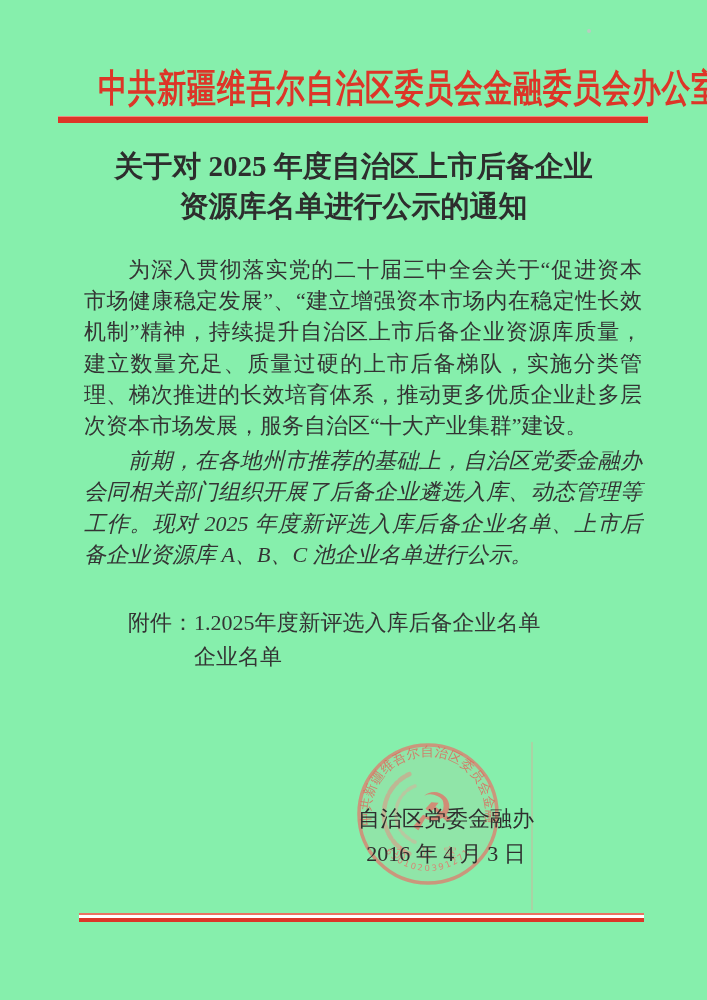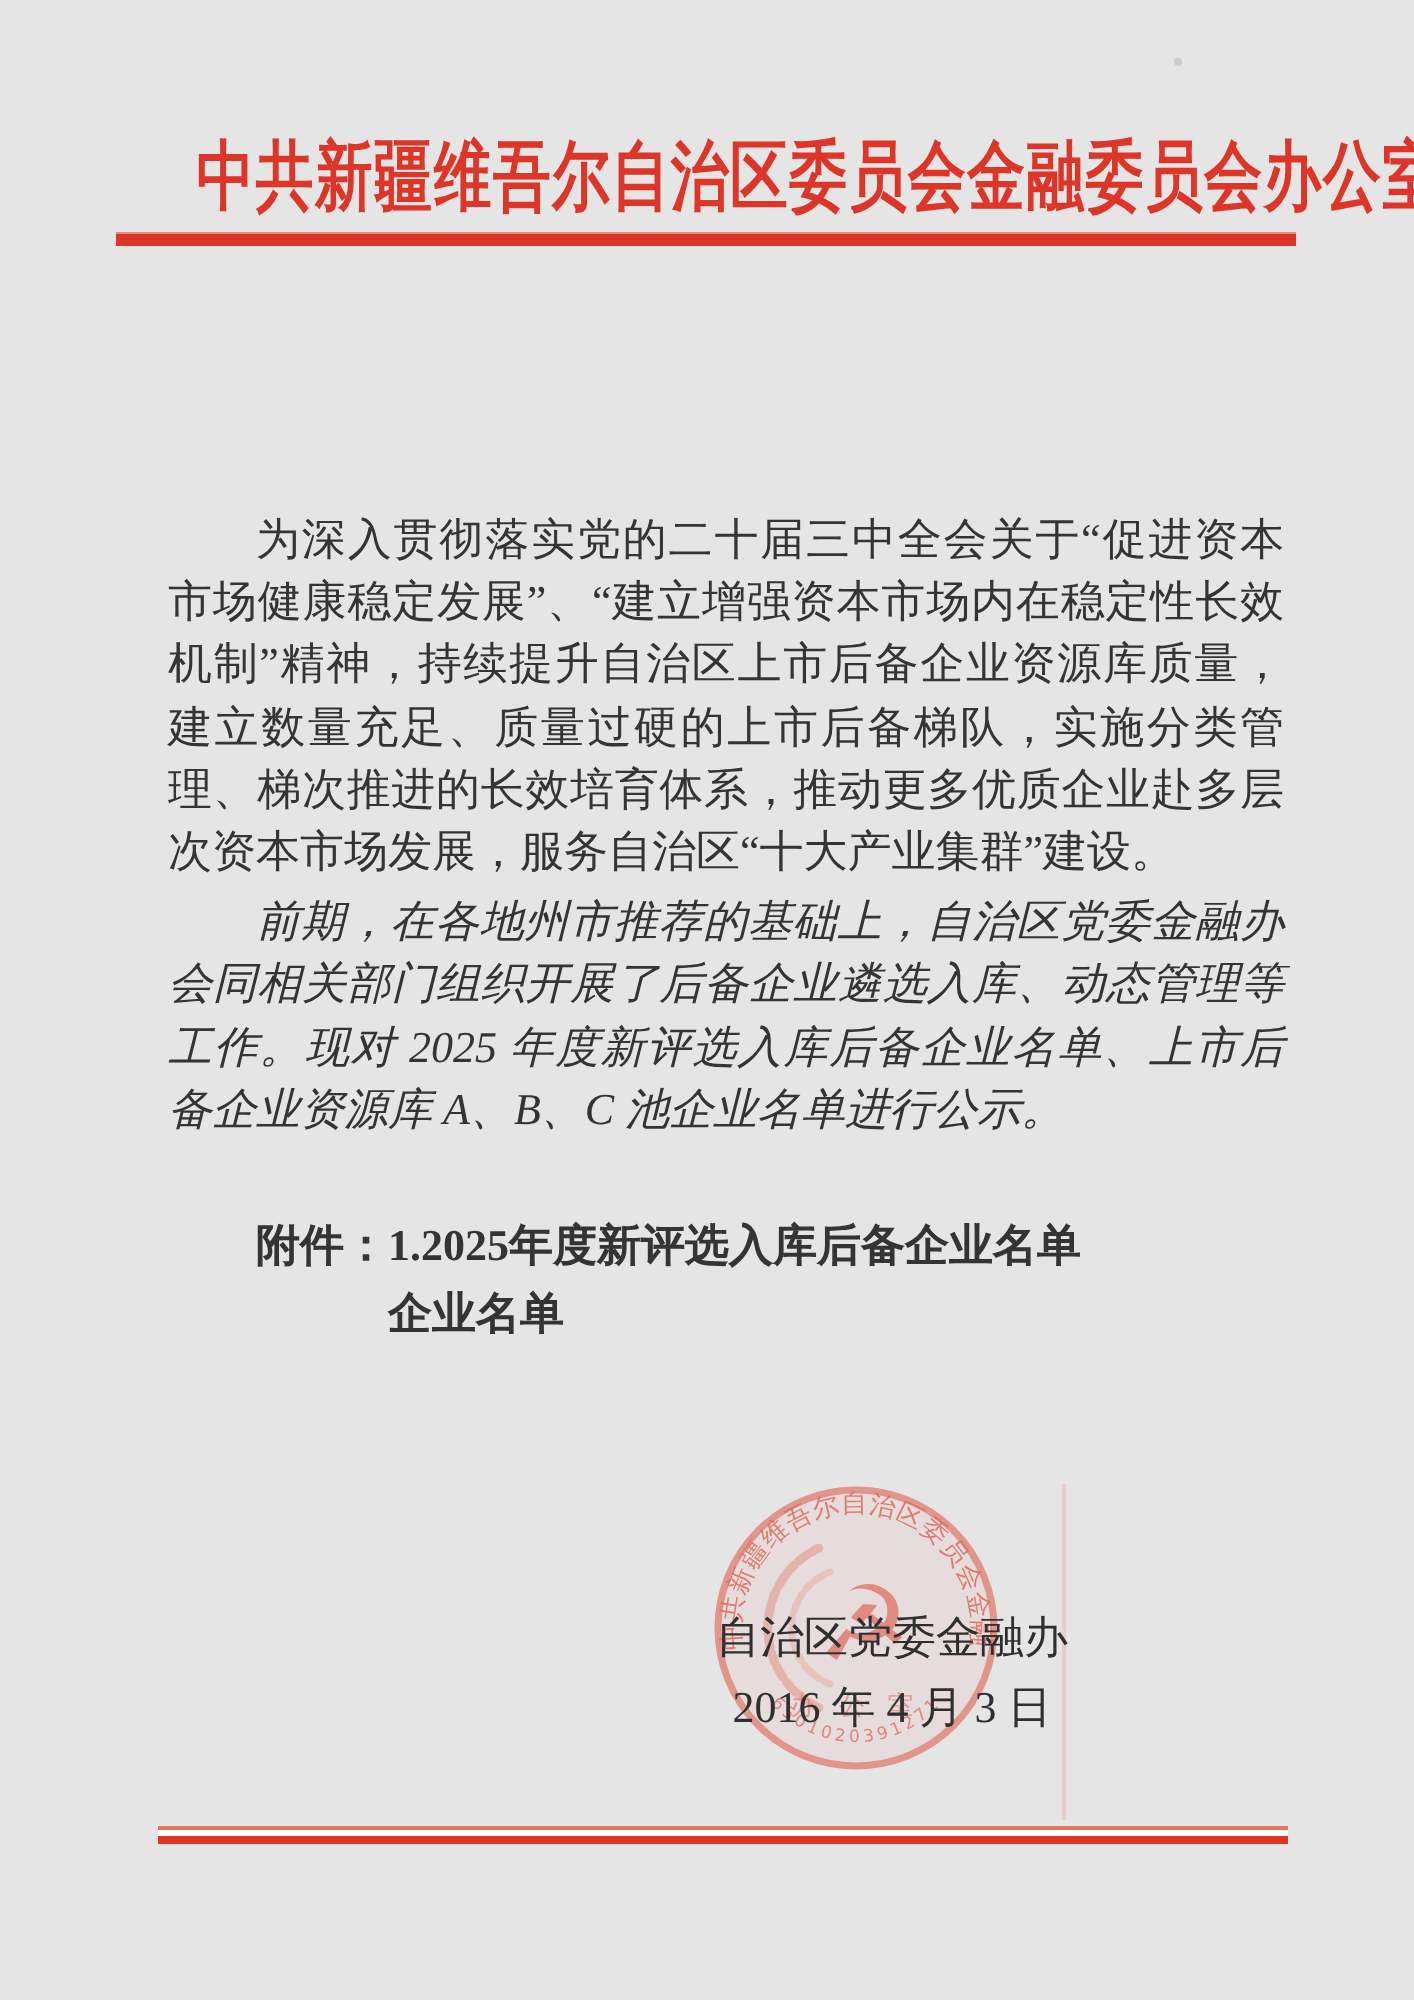--- a/index.html
+++ b/index.html
@@ -1,17 +1,17 @@
 <!DOCTYPE html>
 <html><head>
 <meta charset="utf-8">
 <style>
   html,body{margin:0;padding:0;background:#ffffff;}
   .page{
-    position:relative;width:707px;height:1000px;margin:0 auto;background:#e5e5e5;
+    position:relative;width:707px;height:1000px;margin:0 auto;background:#86efac;
     font-family:"Liberation Serif","DejaVu Serif",serif;color:#343434;overflow:hidden;
   }
   
   .artifact-dot{position:absolute;left:587px;top:29px;width:4px;height:4px;border-radius:50%;background:#c6c6c6;opacity:.8;}
 
   
   .letterhead{position:absolute;top:63px;left:0;width:707px;text-align:center;white-space:nowrap;}
   .letterhead .org{
     display:inline-block;font-size:38px;font-weight:bold;color:#dd3528;
     transform:scaleX(.76);transform-origin:center;letter-spacing:1px;
@@ -23,21 +23,21 @@
   .doc-title{position:absolute;top:146px;left:0;width:707px;text-align:center;
     font-size:29px;font-weight:bold;color:#2d2d2d;line-height:40px;}
 
   
   .body-text{position:absolute;top:250px;left:80px;width:566px;font-size:22px;line-height:31.2px;
     text-align:justify;text-align-last:left;color:#343434;}
   .body-text p{margin:4px;text-indent:44px;}
   .body-text p + p{margin-top:4px;font-style:italic;}
 
   
-  .attachments{position:absolute;top:606px;left:128px;width:520px;font-size:22px;line-height:34px;display:flex;color:#343434;font-weight:bold;}
+  .attachments{position:absolute;top:606px;left:128px;width:520px;font-size:22px;line-height:34px;display:flex;color:#343434;}
   .att-label{flex:none;}
   .att-items{flex:1;}
   .att-line{white-space:nowrap;}
 
   
   .signature{position:absolute;left:358px;top:801px;font-size:22px;line-height:35px;color:#2f2f2f;z-index:3;text-align:center;}
 
   
   .seal{position:absolute;left:352px;top:738px;width:152px;height:152px;z-index:2;}
   .seal-edge-artifact{position:absolute;left:531px;top:742px;width:2px;height:168px;background:rgba(236,160,150,.35);z-index:1;}
@@ -53,20 +53,24 @@
 
 <div class="page">
 
   <div class="artifact-dot"></div>
 
   <div class="letterhead">
     <span class="org">中共新疆维吾尔自治区委员会金融委员会办公室</span>
   </div>
   <div class="letterhead-rule"></div>
 
+  <div class="doc-title">
+    <div>关于对 2025 年度自治区上市后备企业</div>
+    <div>资源库名单进行公示的通知</div>
+  </div>
 
   <div class="body-text">
     <p>为深入贯彻落实党的二十届三中全会关于“促进资本市场健康稳定发展”、“建立增强资本市场内在稳定性长效机制”精神，持续提升自治区上市后备企业资源库质量，建立数量充足、质量过硬的上市后备梯队，实施分类管理、梯次推进的长效培育体系，推动更多优质企业赴多层次资本市场发展，服务自治区“十大产业集群”建设。</p>
     <p>前期，在各地州市推荐的基础上，自治区党委金融办会同相关部门组织开展了后备企业遴选入库、动态管理等工作。现对 2025 年度新评选入库后备企业名单、上市后备企业资源库 A、B、C 池企业名单进行公示。</p>
   </div>
 
   <div class="attachments">
     <span class="att-label">附件：</span>
     <div class="att-items">
       <div class="att-line">1.2025年度新评选入库后备企业名单</div>

